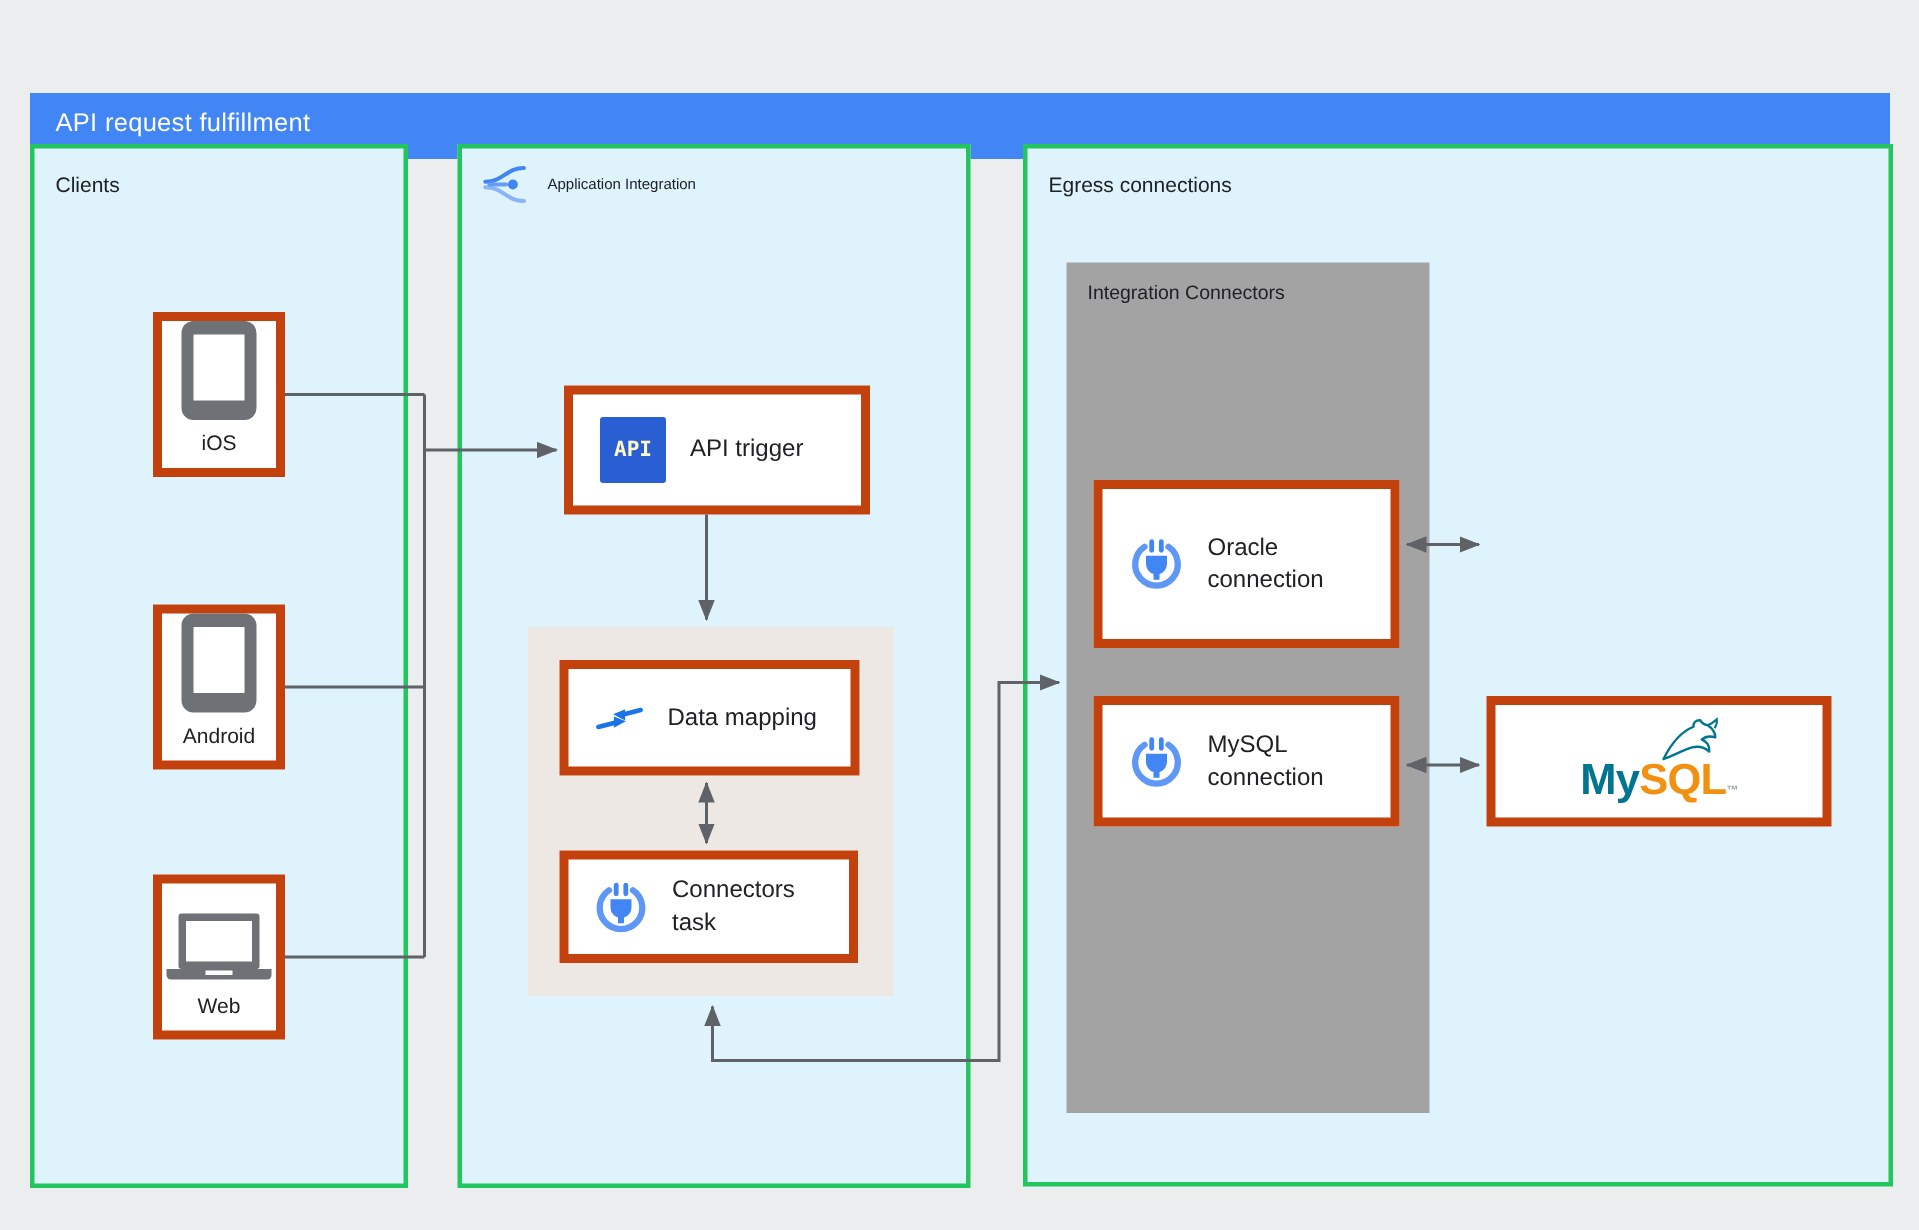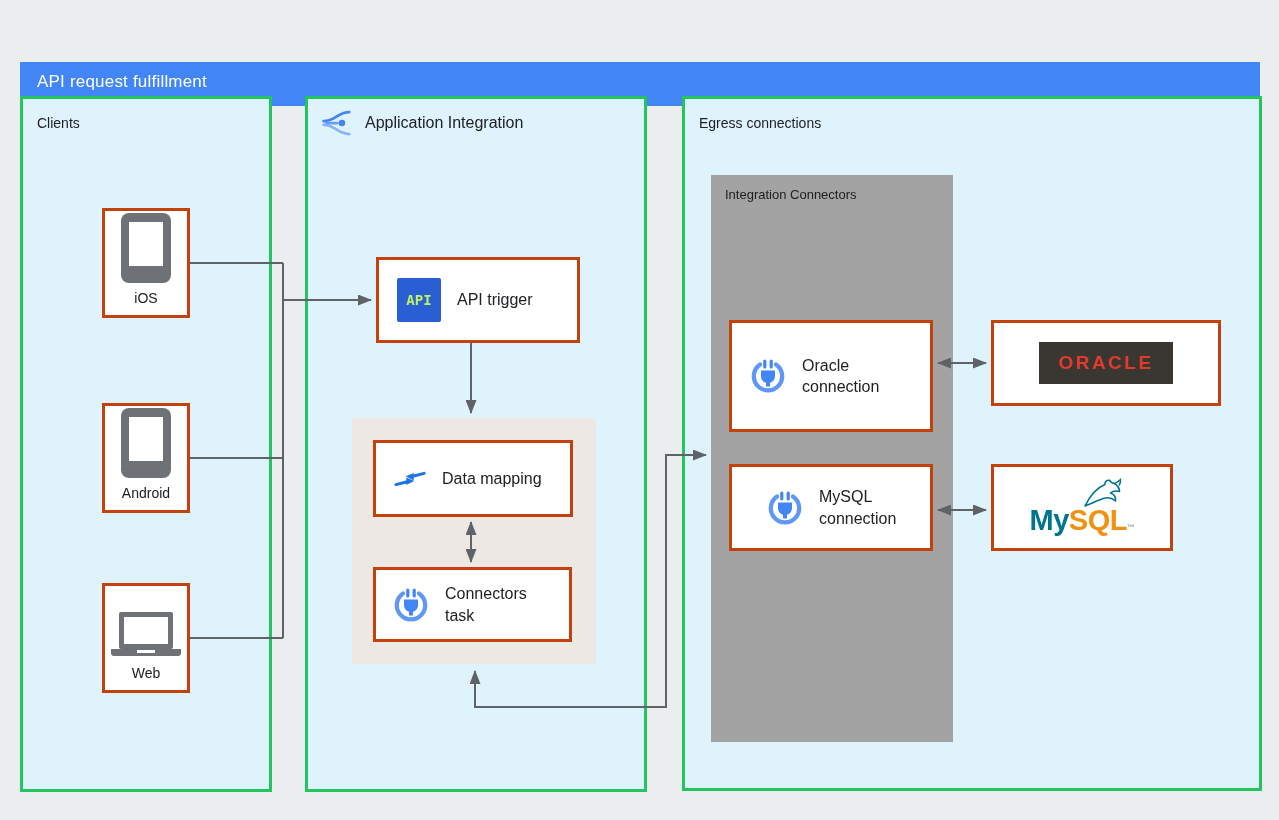--- a/index.html
+++ b/index.html
@@ -14,21 +14,21 @@
   .panel { position:absolute; background:#def3fc; border:3px solid #22c55e; }
   .panel-title { position:absolute; left:14px; top:16px; font-size:14px; color:#202124; }
 
   .yellow-panel { position:absolute; left:711px; top:175px; width:242px; height:567px;
     background:#a3a3a3; }
   .yellow-panel .panel-title { top:12px; font-size:13px; }
 
   .inner-gray { position:absolute; left:352px; top:418px; width:244px; height:246px;
     background:#ede8e4; }
 
-  .card { position:absolute; background:#fff; border:3px solid #c2410c; }
+  .card { position:absolute; background:#fff; border:6px solid #c2410c; }
 
   
   .client-card { width:88px; height:110px; left:102px; display:flex; flex-direction:column;
     align-items:center; justify-content:flex-end; padding-bottom:9px; }
   .client-label { font-size:14px; color:#202124; margin-top:7px; }
 
   .phone-icon { width:50px; height:70px; background:#6e7276; border-radius:8px;
     display:flex; justify-content:center; }
   .phone-screen { width:34px; height:44px; background:#fff; margin-top:9px; }
 
@@ -36,38 +36,38 @@
   .laptop-screen { width:54px; height:37px; border:5px solid #6e7276; background:#fff; border-radius:2px; }
   .laptop-base { width:70px; height:7px; background:#6e7276; border-radius:0 0 3px 3px;
     display:flex; justify-content:center; }
   .laptop-notch { width:18px; height:3px; background:#fff; margin-top:1px; }
 
   
   .node-card { display:flex; align-items:center; gap:16px; padding-left:18px; }
   .node-label { font-size:16px; line-height:1.32; color:#202124; }
   .wrap-narrow { width:98px; }
 
-  .api-chip { width:44px; height:44px; background:#2a5fd4; color:#bef264; border-radius:2px;
+  .api-chip { width:44px; height:44px; background:#2a5fd4; color:#fef9c3; border-radius:2px;
     display:flex; align-items:center; justify-content:center;
     font-family:"DejaVu Sans Mono", monospace; font-size:14px; font-weight:bold; letter-spacing:0px; }
 
   
   .logo-card { display:flex; align-items:center; justify-content:center; }
   .oracle-box { width:134px; height:42px; background:#3a3632; display:flex; align-items:center;
     justify-content:center; }
   .oracle-text { color:#e23b2b; font-size:19px; font-weight:bold; letter-spacing:2.5px; }
   .mysql-logo { display:flex; flex-direction:column; align-items:center; }
   .mysql-dolphin { margin-left:44px; margin-bottom:-4px; }
   .mysql-text { font-size:29px; font-weight:bold; letter-spacing:-0.5px; }
   .mysql-my { color:#00758f; }
   .mysql-sql { color:#f29111; }
   .mysql-tm { font-size:8px; color:#9aa0a6; vertical-align:baseline; }
 
   .ai-head { position:absolute; left:11px; top:8px; display:flex; align-items:center; gap:13px; }
-  .ai-head .panel-title-inline { font-size:16px; color:#202124; }
+  .ai-head .panel-title-inline { font-size:10px; color:#202124; }
 
   svg.overlay { position:absolute; left:0; top:0; pointer-events:none; }
 </style>
 </head>
 <body>
 
 <div id="stage">
 
   <div class="titlebar">
     <span>API request fulfillment</span>
@@ -156,34 +156,29 @@
     <div class="node-label wrap-narrow">Connectors task</div>
   </div>
 
   <div class="card node-card" style="left:729px; top:320px; width:204px; height:112px; gap:14px; padding-left:16px;">
     <svg width="40" height="40" viewBox="0 0 40 40">
       <use href="#plug-icon"></use>
     </svg>
     <div class="node-label wrap-narrow">Oracle connection</div>
   </div>
 
-  <div class="card node-card" style="left:729px; top:464px; width:204px; height:87px; gap:14px; padding-left:33px;">
+  <div class="card node-card" style="left:729px; top:464px; width:204px; height:87px; gap:14px; padding-left:16px;">
     <svg width="40" height="40" viewBox="0 0 40 40">
       <use href="#plug-icon"></use>
     </svg>
     <div class="node-label wrap-narrow">MySQL connection</div>
   </div>
 
-  <div class="card logo-card" style="left:991px; top:320px; width:230px; height:86px;">
-    <div class="oracle-box">
-      <span class="oracle-text">ORACLE</span>
-    </div>
-  </div>
-
-  <div class="card logo-card" style="left:991px; top:464px; width:182px; height:87px;justify-content:center;">
+
+  <div class="card logo-card" style="left:991px; top:464px; width:230px; height:87px;justify-content:center;">
     <div class="mysql-logo">
       <svg class="mysql-dolphin" width="46" height="30" viewBox="0 0 46 30">
         <path d="M4 28 C9 18 15 10 24 6.5 C23.5 4 25.5 2 28.5 2.2 C29.5 4.2 31.5 5.2 33.5 5.5 C36.5 7.5 38.5 10.5 38.5 13.5 C35 12.5 31.5 13.2 29.5 15 C33 16.2 35 19.5 34.5 23 C31 20 27 19.2 23 20.3 C16 22.5 10 26 4 28 Z" fill="none" stroke="#00758f" stroke-width="1.6" stroke-linejoin="round"></path>
         <path d="M33.5 5.5 C36 4.5 38 3 39.5 1.5 C39.8 3.5 39.2 5.8 38 7.5" fill="none" stroke="#00758f" stroke-width="1.4"></path>
       </svg>
       <div class="mysql-text">
         <span class="mysql-my">My</span><span class="mysql-sql">SQL</span><span class="mysql-tm">™</span>
       </div>
     </div>
   </div>

